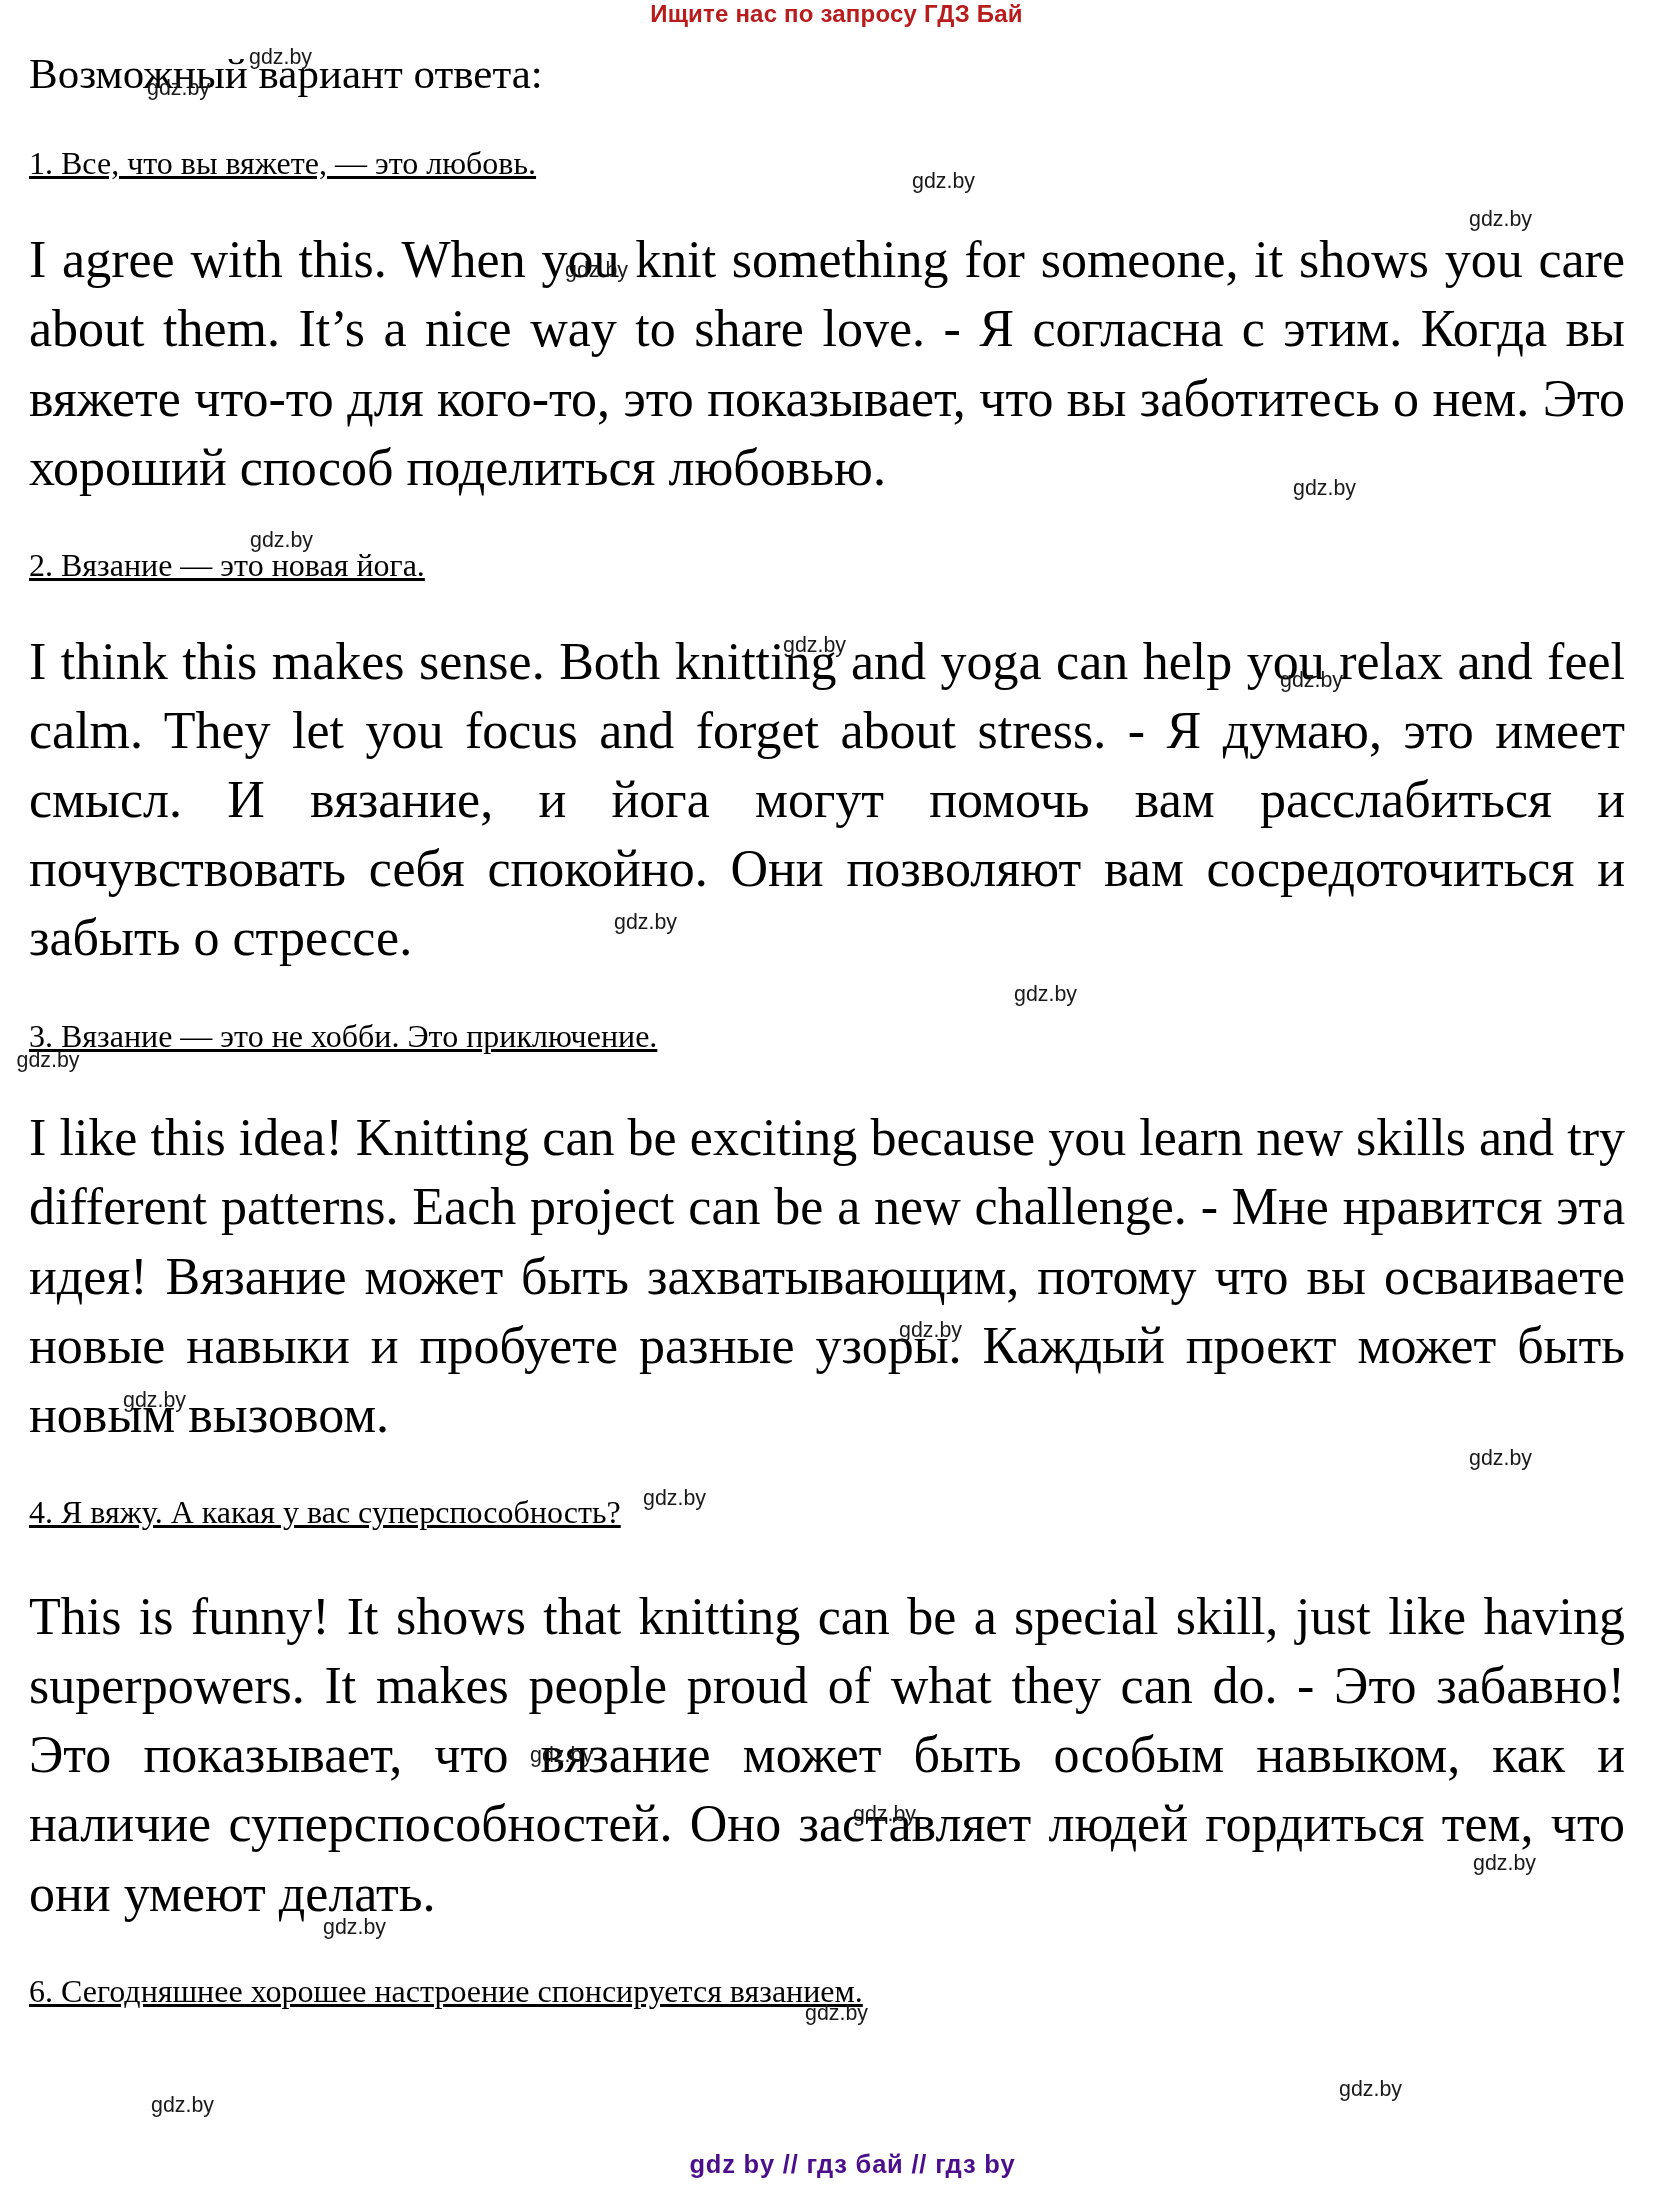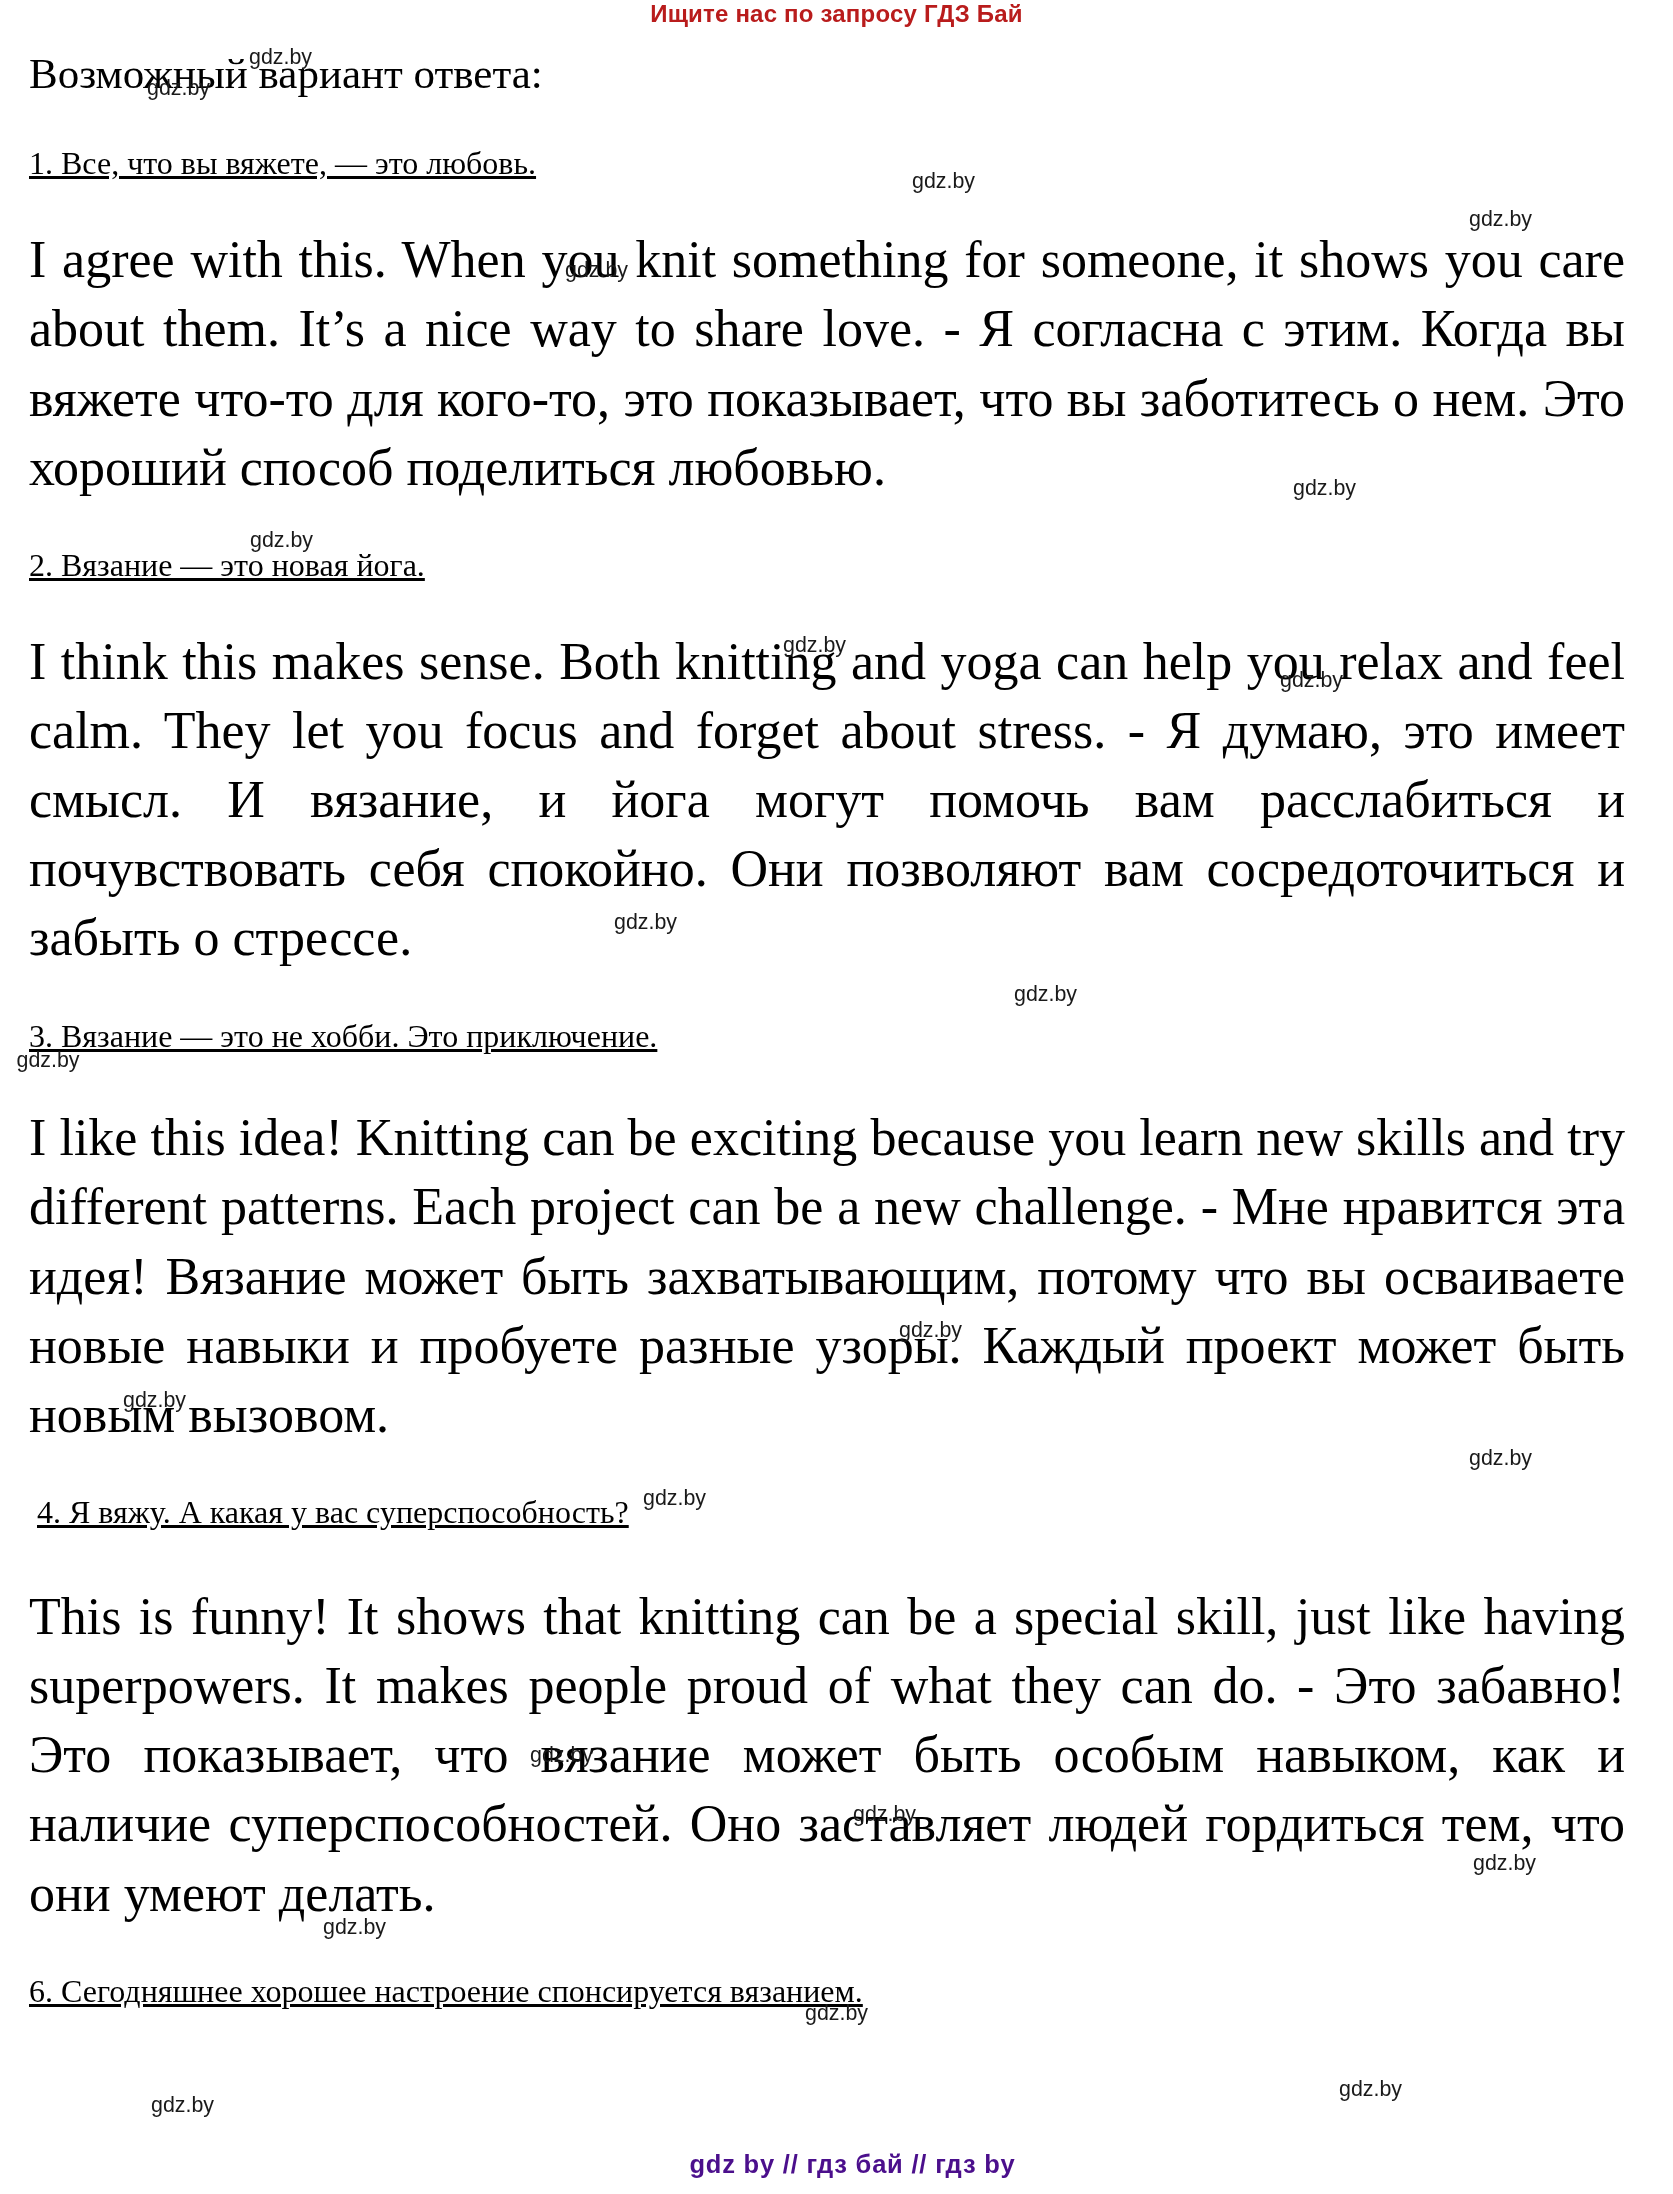--- a/index.html
+++ b/index.html
@@ -71,21 +71,21 @@
   }
 
   
   .blk1 { margin-top: 31px; }
   .blk2 { margin-top: 28px; }
   .blk3 { margin-top: 10px; }
   .blk4 { margin-top: 36px; }
   .blk6 { margin-top: 44px; }
 
   .blk3 .quote-line { margin-bottom: 49px; }
-  .blk4 .quote-line { margin-bottom: 51px; margin-left: 8px; }
+  .blk4 .quote-line { margin-bottom: 51px; }
   .blk6 .quote-line { margin-bottom: 22px; }
 
   
   .wm {
     position: absolute;
     font-family: "Liberation Sans", "DejaVu Sans", sans-serif;
     font-size: 21.4px;
     color: #1a1a1a;
     white-space: nowrap;
     z-index: 4;

